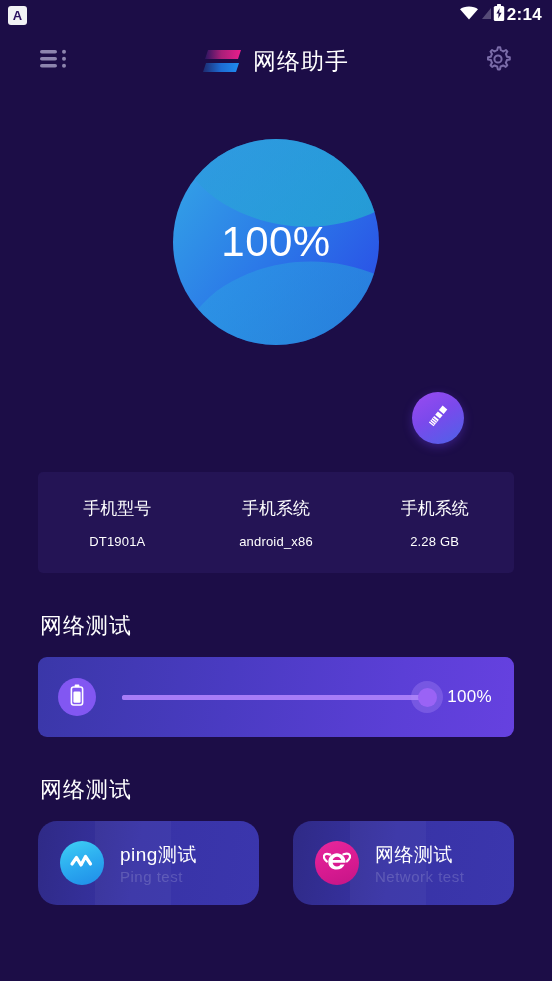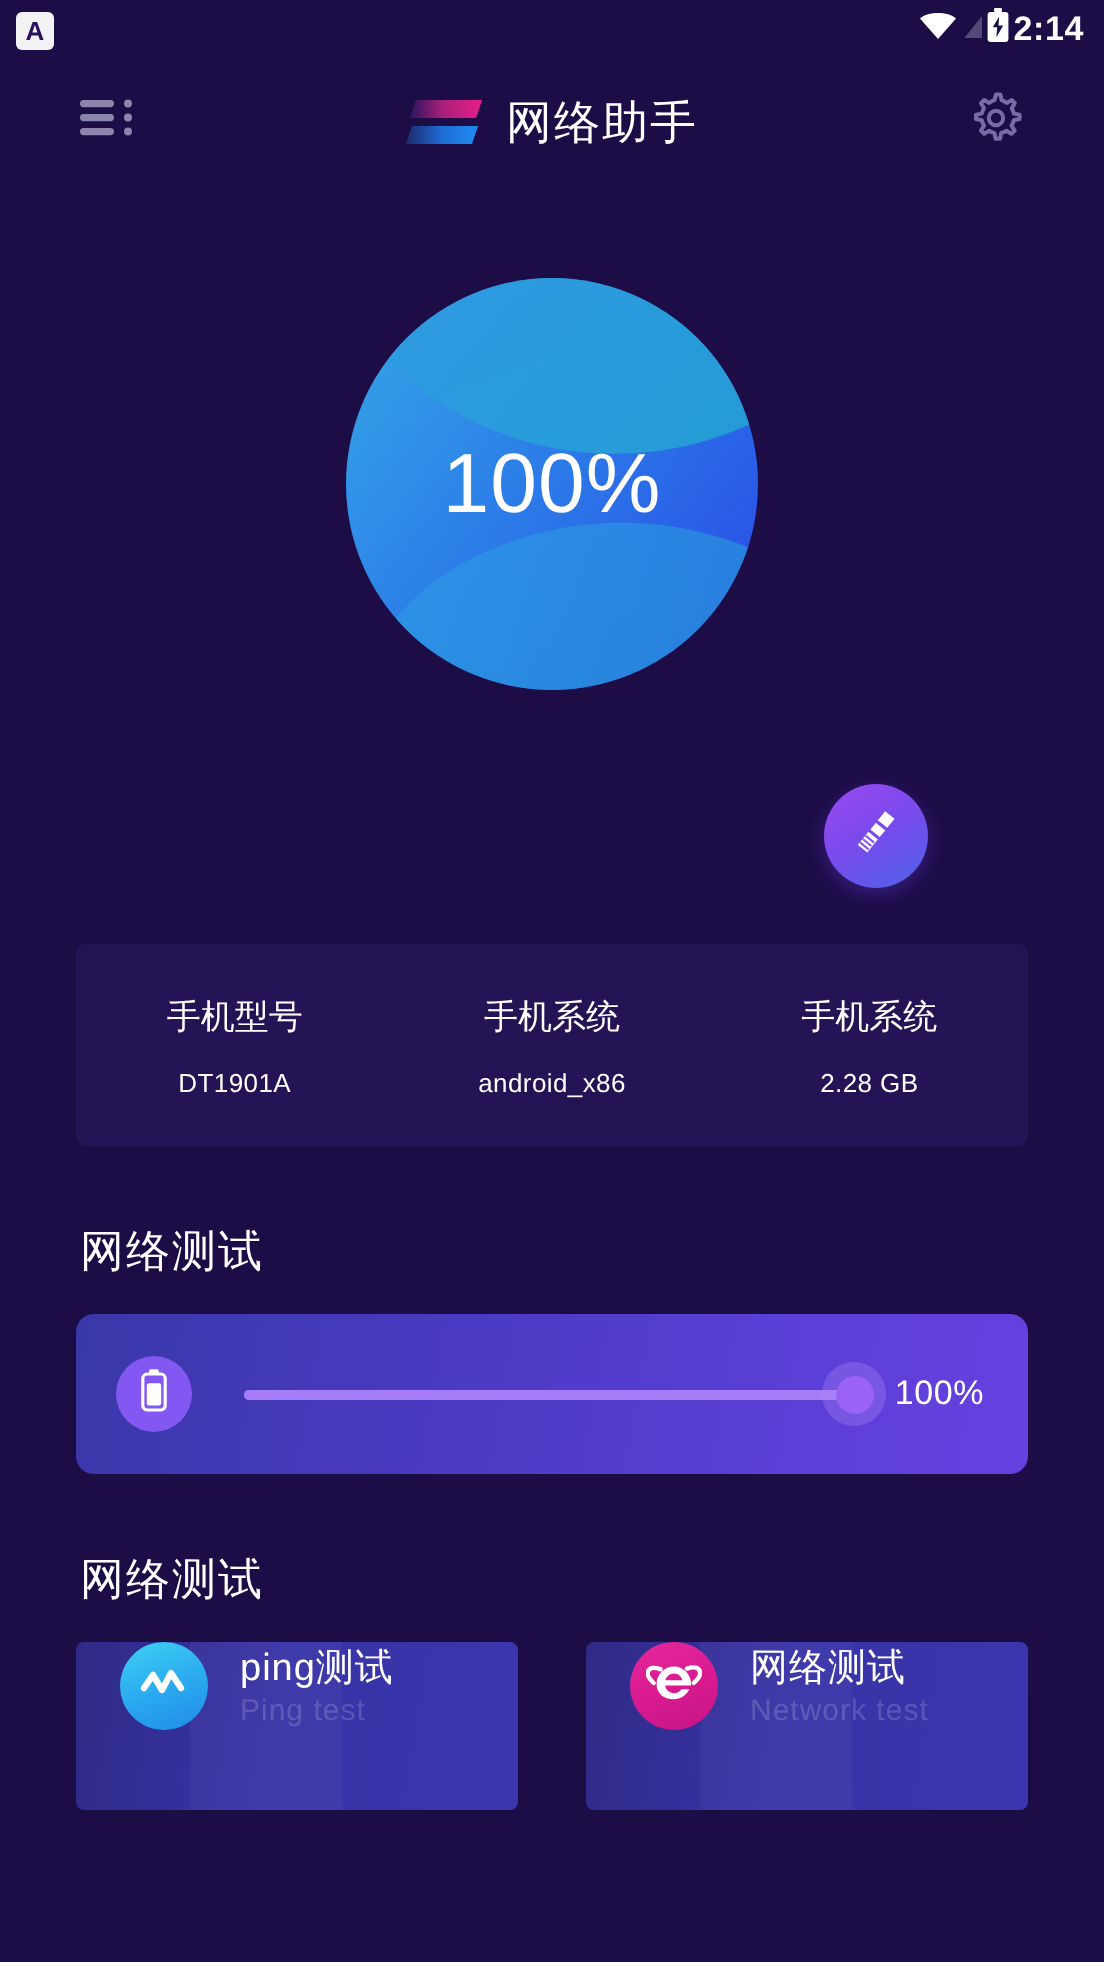--- a/index.html
+++ b/index.html
@@ -215,23 +215,24 @@
 
   
   .test-row {
     display: flex;
     gap: 34px;
     margin: 0 38px;
   }
   .test-card {
     flex: 1;
     height: 84px;
-    border-radius: 4px;
+    border-radius: 19px;
     background: linear-gradient(100deg, #2f2a86 0%, #3833a6 45%, #3b36ad 100%);
     display: flex;
+    align-items: center;
     padding-left: 22px;
     position: relative;
     overflow: hidden;
   }
   .test-card::before {
     content: "";
     position: absolute;
     left: 26%;
     top: 0; bottom: 0;
     width: 34%;

